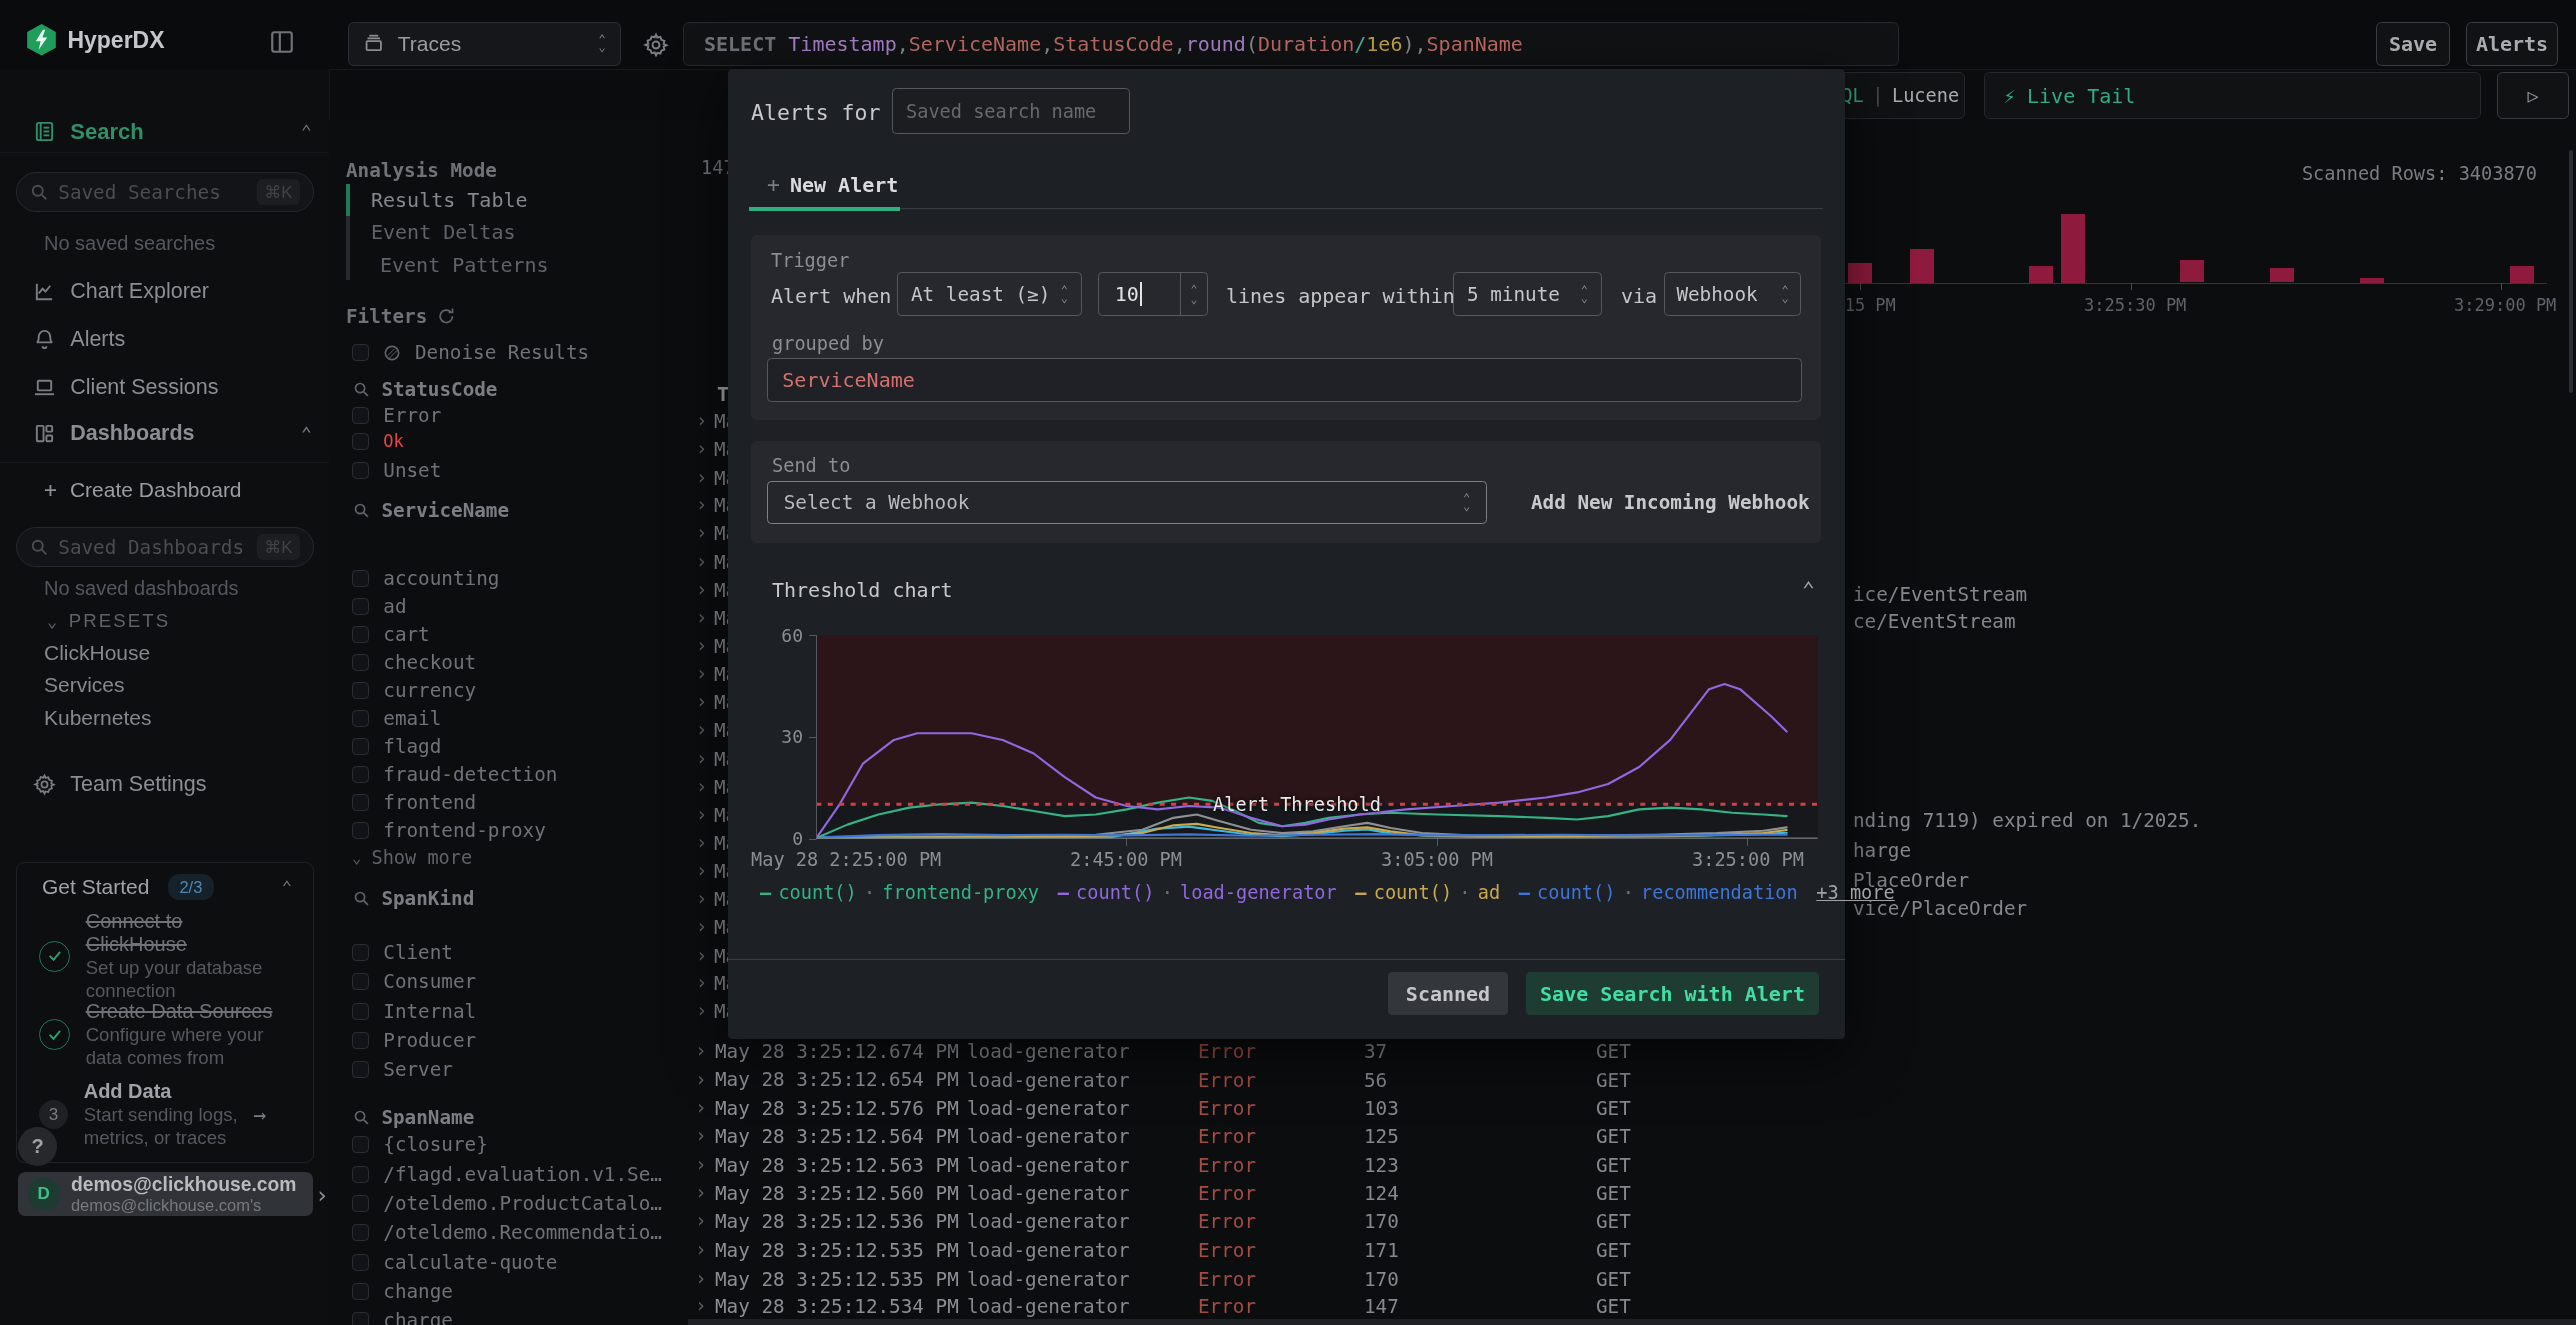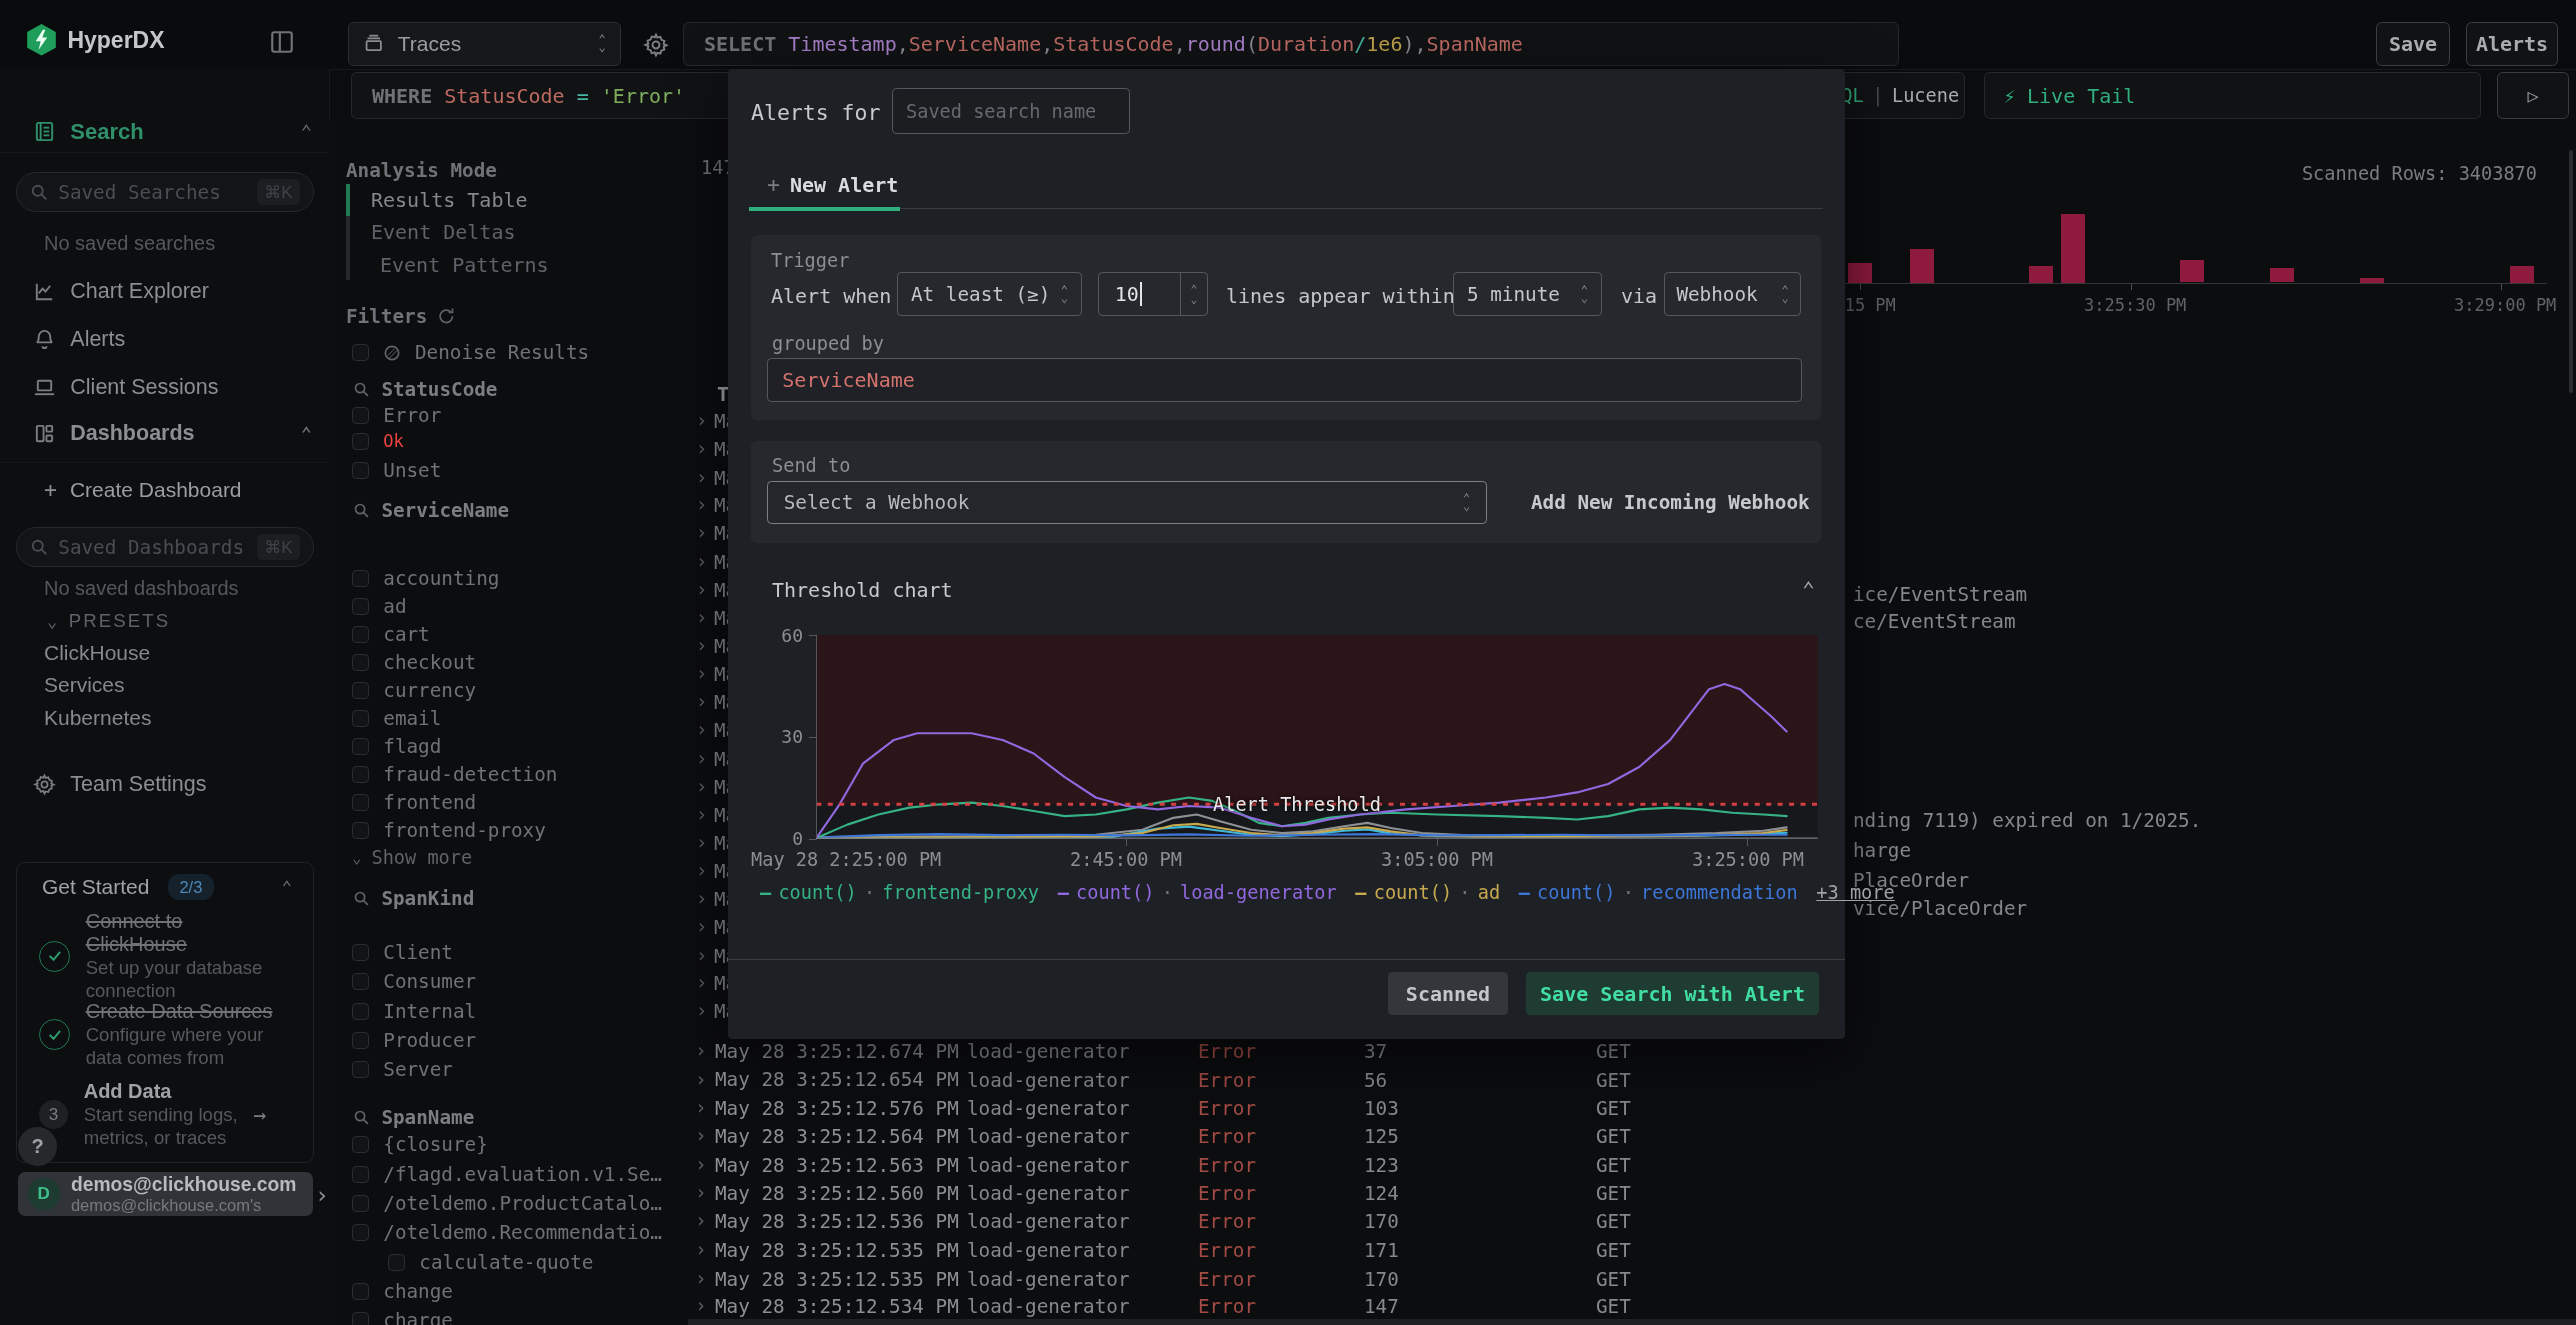--- a/index.html
+++ b/index.html
@@ -74,23 +74,20 @@
   </span>
 
   <div class="abs box vc" style="left:683px;top:21.5px;width:1216px;height:44px;padding:0 20px;background:#101214;border-color:#26282c;">
     <span id="select-parts" style="font-size:20px;white-space:nowrap;"><span class="c-kw">SELECT </span><span class="c-purple">Timestamp</span><span class="c-dim">,</span><span class="c-red">ServiceName</span><span class="c-dim">,</span><span class="c-red">StatusCode</span><span class="c-dim">,</span><span class="c-purple">round</span><span class="c-dim">(</span><span class="c-red">Duration</span><span class="c-teal">/</span><span class="c-yellow">1e6</span><span class="c-dim">)</span><span class="c-dim">,</span><span class="c-red">SpanName</span></span>
   </div>
 
 
   <div class="abs btn" style="left:2376px;top:21.5px;width:74px;height:44px;font-size:20px;">Save</div>
   <div class="abs btn" style="left:2466px;top:21.5px;width:92px;height:44px;font-size:20px;">Alerts</div>
 
-  <div class="abs box vc" style="left:351px;top:72px;width:610px;height:47px;padding:0 20px;background:#101214;border-color:#26282c;">
-    <span id="where-parts" style="font-size:20px;white-space:nowrap;"><span class="c-kw">WHERE </span><span class="c-red">StatusCode</span><span class="c-teal"> = </span><span class="c-green">'Error'</span></span>
-  </div>
 
   <div class="abs box vc" style="left:1816px;top:72px;width:149px;height:47px;padding:0 13px;background:#101214;border-color:#26282c;gap:8.6px;">
     <span style="font-size:18.6px;color:#2fa575;">SQL</span>
     <span style="font-size:18.6px;color:#4a4d50;">|</span>
     <span style="font-size:18.6px;color:#a9abae;">Lucene</span>
   </div>
 
   <div class="abs box vc" style="left:1984px;top:72px;width:497px;height:47px;padding:0 18.6px;background:#101214;border-color:#26282c;gap:11.4px;">
     <span style="color:#2fae7e;font-size:20px;">⚡</span>
     <span style="font-size:20px;color:#2fae7e;">Live Tail</span>
@@ -415,21 +412,21 @@
         <span style="font-size: 19.3px; color: rgb(111, 115, 120); white-space: nowrap;">/flagd.evaluation.v1.Se…</span>
       </div>
       <div style="position: absolute; left: 352px; top: 1192px; display: flex; align-items: center; gap: 14.3px;">
         <span style="width: 17px; height: 17px; border: 1.4px solid rgb(43, 46, 51); border-radius: 4.3px; background: rgb(18, 19, 22); box-sizing: border-box; flex: 0 0 auto;"></span>
         <span style="font-size: 19.3px; color: rgb(111, 115, 120); white-space: nowrap;">/oteldemo.ProductCatalo…</span>
       </div>
       <div style="position: absolute; left: 352px; top: 1221px; display: flex; align-items: center; gap: 14.3px;">
         <span style="width: 17px; height: 17px; border: 1.4px solid rgb(43, 46, 51); border-radius: 4.3px; background: rgb(18, 19, 22); box-sizing: border-box; flex: 0 0 auto;"></span>
         <span style="font-size: 19.3px; color: rgb(111, 115, 120); white-space: nowrap;">/oteldemo.Recommendatio…</span>
       </div>
-      <div style="position: absolute; left: 352px; top: 1251px; display: flex; align-items: center; gap: 14.3px; margin-left: 36px;">
+      <div style="position: absolute; left: 352px; top: 1251px; display: flex; align-items: center; gap: 14.3px;">
         <span style="width: 17px; height: 17px; border: 1.4px solid rgb(43, 46, 51); border-radius: 4.3px; background: rgb(18, 19, 22); box-sizing: border-box; flex: 0 0 auto;"></span>
         <span style="font-size: 19.3px; color: rgb(111, 115, 120); white-space: nowrap;">calculate-quote</span>
       </div>
       <div style="position: absolute; left: 352px; top: 1280px; display: flex; align-items: center; gap: 14.3px;">
         <span style="width: 17px; height: 17px; border: 1.4px solid rgb(43, 46, 51); border-radius: 4.3px; background: rgb(18, 19, 22); box-sizing: border-box; flex: 0 0 auto;"></span>
         <span style="font-size: 19.3px; color: rgb(111, 115, 120); white-space: nowrap;">change</span>
       </div>
       <div style="position: absolute; left: 352px; top: 1309px; display: flex; align-items: center; gap: 14.3px;">
         <span style="width: 17px; height: 17px; border: 1.4px solid rgb(43, 46, 51); border-radius: 4.3px; background: rgb(18, 19, 22); box-sizing: border-box; flex: 0 0 auto;"></span>
         <span style="font-size: 19.3px; color: rgb(111, 115, 120); white-space: nowrap;">charge</span>

